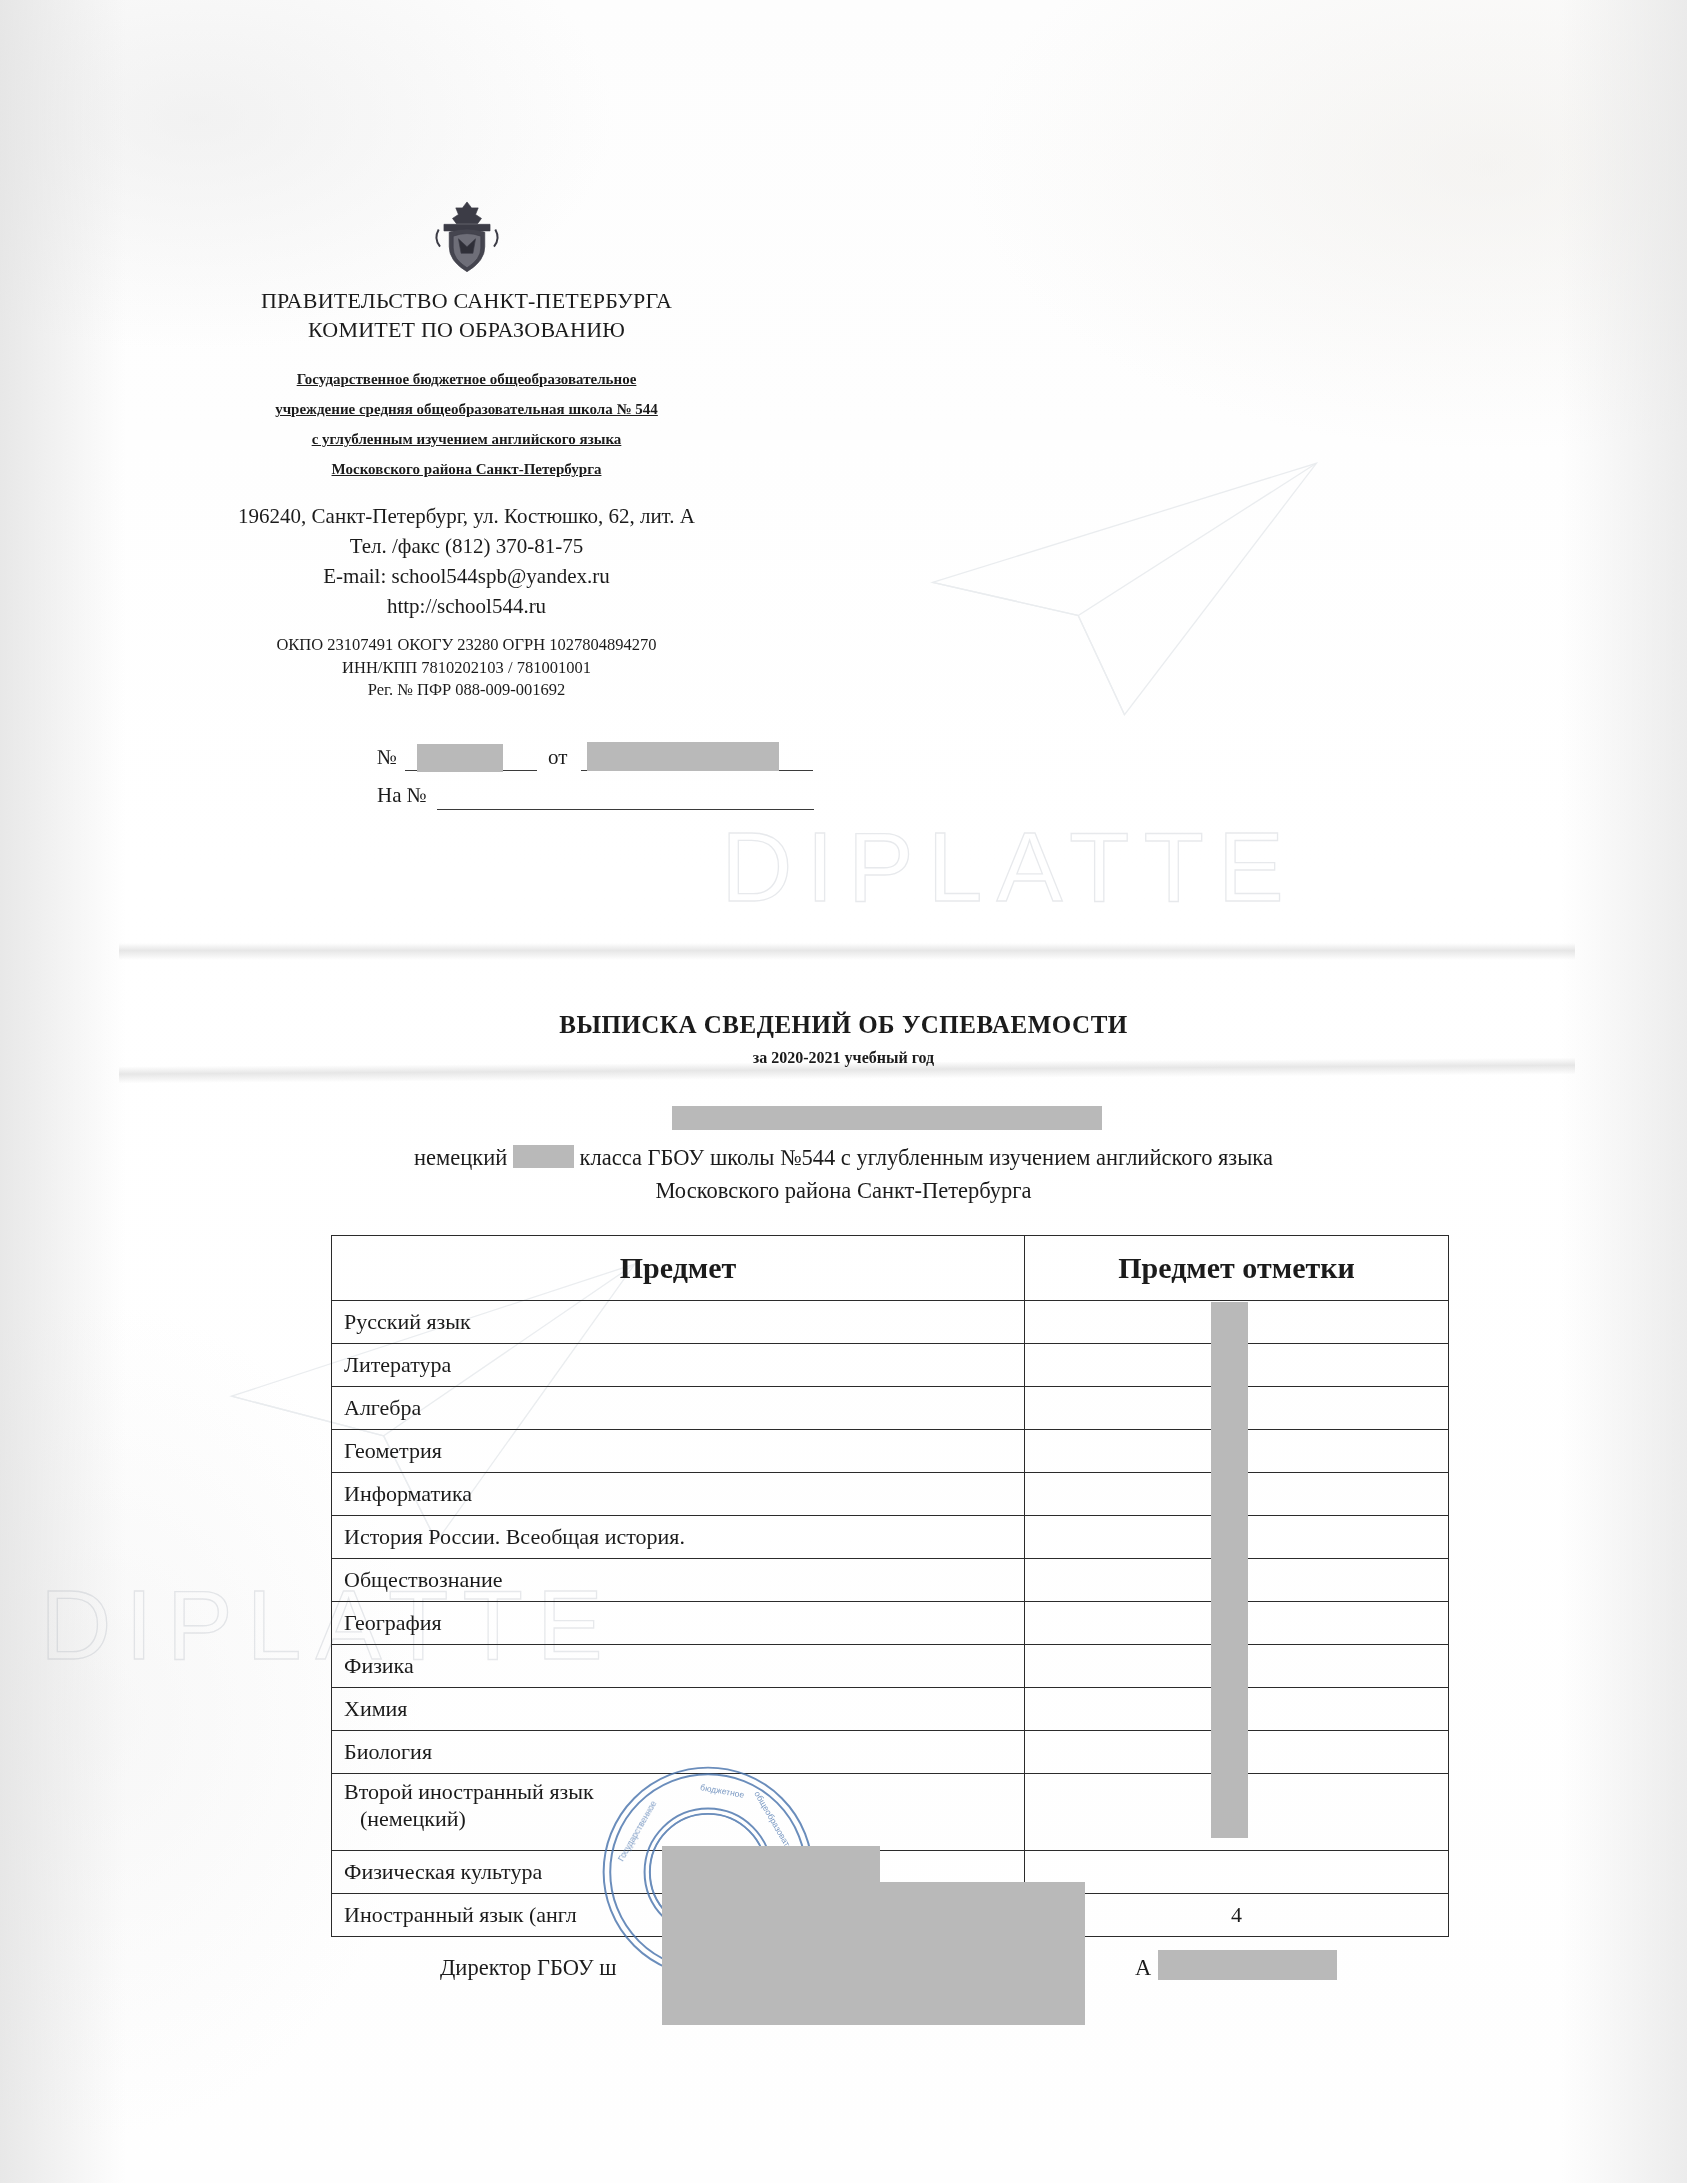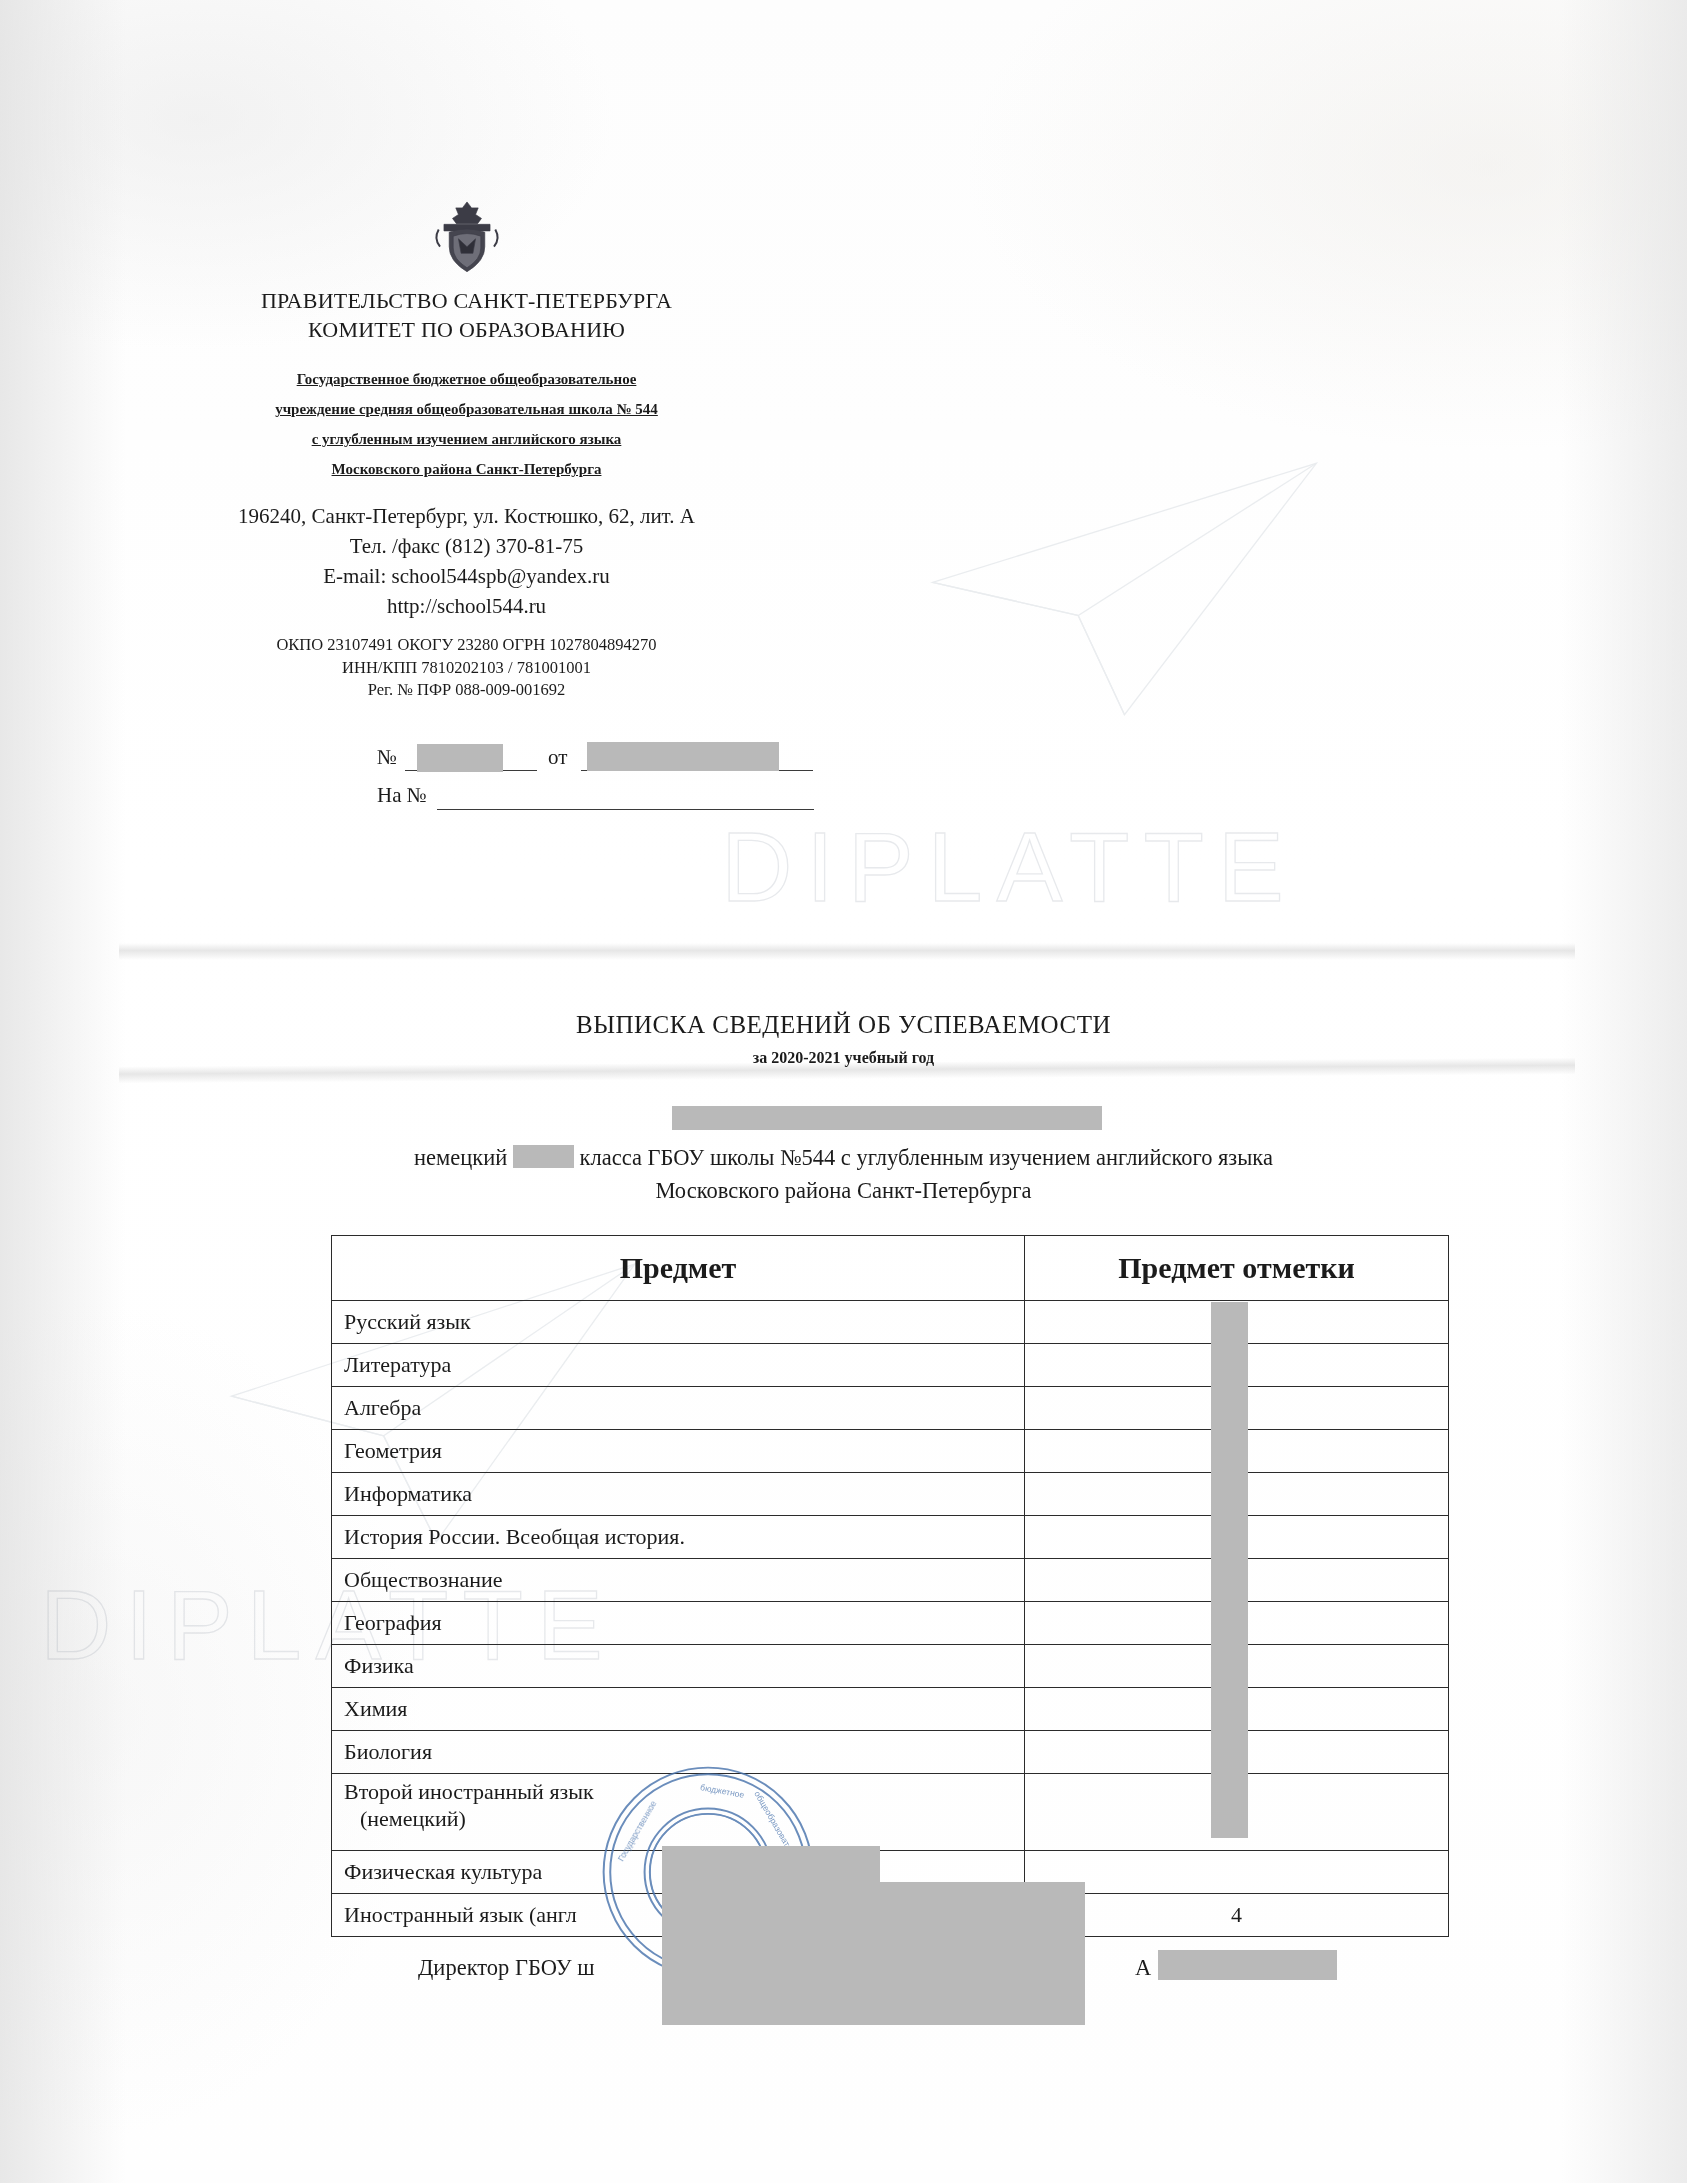--- a/index.html
+++ b/index.html
@@ -115,21 +115,21 @@
     background: #b9b9b9;
   }
 
   
   .doc-title {
     position: absolute;
     left: 0; top: 1011px;
     width: 1687px;
     text-align: center;
     font-size: 25px;
-    font-weight: normal;
+    font-weight: bold;
     letter-spacing: 0.02em;
   }
   .doc-subtitle {
     position: absolute;
     left: 0; top: 1049px;
     width: 1687px;
     text-align: center;
     font-size: 16px;
     font-weight: bold;
   }
@@ -195,21 +195,21 @@
     left: 1211px;
     top: 1302px;
     width: 37px;
     height: 536px;
     background: #b9b9b9;
   }
 
   
   .sig-line {
     position: absolute;
-    left: 418px;
+    left: 440px;
     top: 1955px;
     font-size: 22.5px;
   }
   .sig-right {
     position: absolute;
     left: 1135px;
     top: 1955px;
     font-size: 22.5px;
   }
 

